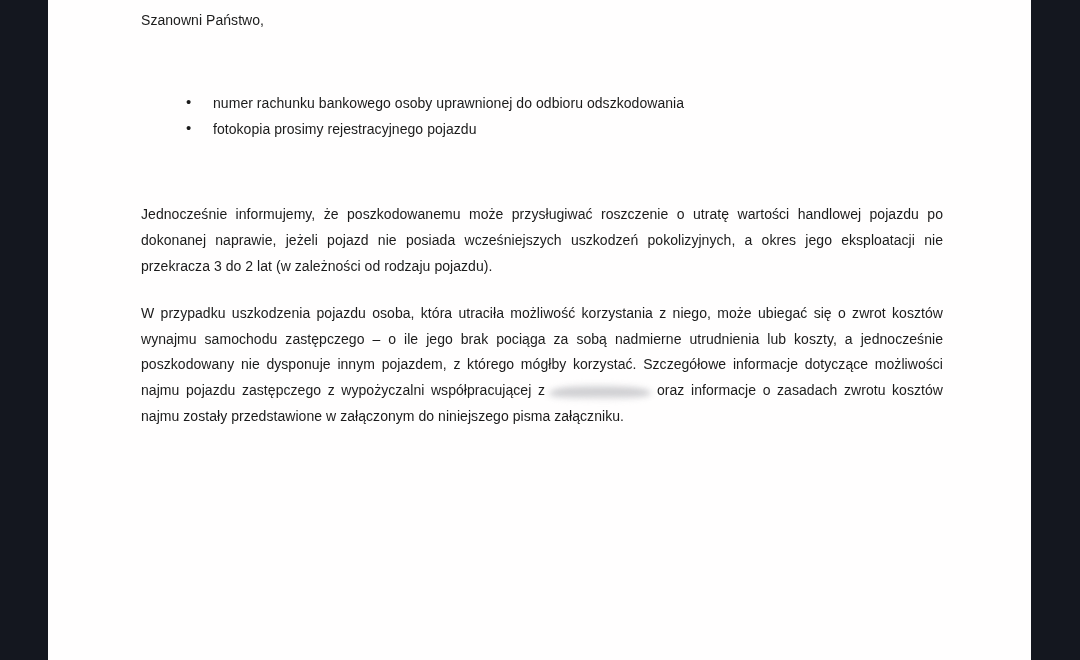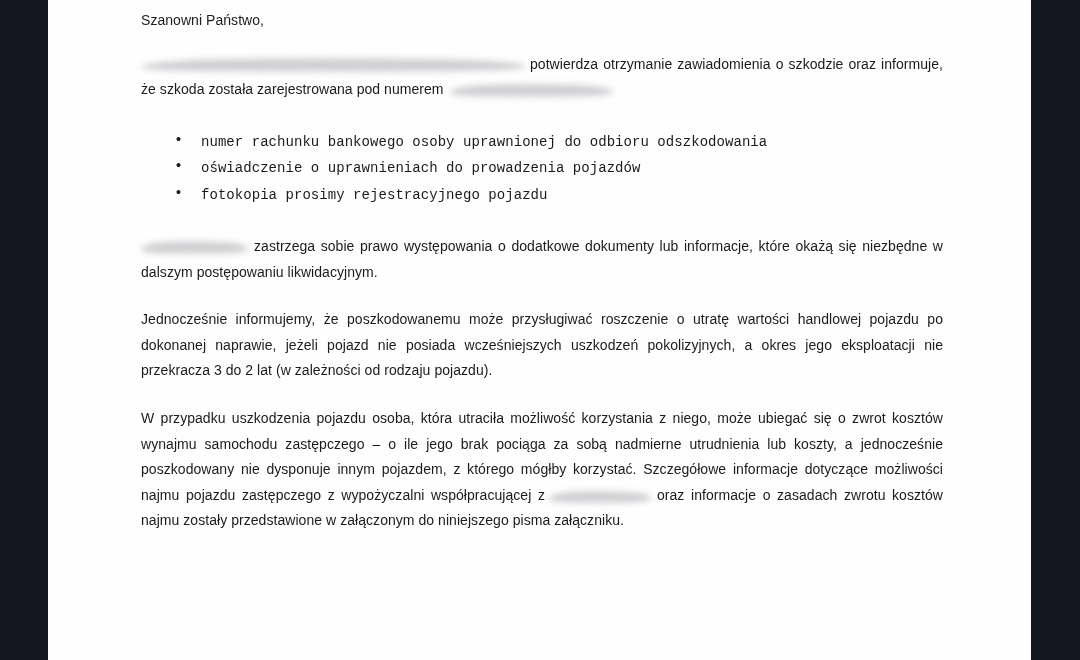--- a/index.html
+++ b/index.html
@@ -59,24 +59,23 @@
     hyphens: none;
   }
   p.para.last-left { text-align: left; }
 
   .gap-greeting  { height: 8px; }
   .spacer-18     { height: 18px; }
   .spacer-22     { height: 22px; }
 
   
   ul.doc-list {
-    margin: 4px;
+    margin: 16px;
     padding: 0;
     list-style: none;
-    font-family: Liberation Mono, monospace;
   }
   ul.doc-list li {
     position: relative;
     padding-left: 56px;
     line-height: 26.4px;
     text-align: left;
   }
   ul.doc-list li::before {
     content: "\2022";
     position: absolute;
@@ -134,34 +133,31 @@
 
   <div class="page">
     <div class="doc-body">
 
       <div class="gap-greeting"></div>
 
       <p class="para last-left">Szanowni Państwo,</p>
 
       <div class="spacer-18"></div>
 
-      <p class="para line-host"><span class="redact r-inline-name"></span><span>potwierdza otrzymanie zawiadomienia o szkodzie oraz informuje, że szkoda została zarejestrowana pod numerem</span><span class="redact r-number"></span></p>
 
       <div class="spacer-22"></div>
 
 
       <ul class="doc-list">
         <li>numer rachunku bankowego osoby uprawnionej do odbioru odszkodowania</li>
-        <li>oświadczenie o uprawnieniach do prowadzenia pojazdów</li>
         <li>fotokopia prosimy rejestracyjnego pojazdu</li>
       </ul>
 
       <div class="spacer-22"></div>
 
-      <p class="para"><span class="redact r-company"></span><span>zastrzega sobie prawo występowania o dodatkowe dokumenty lub informacje, które okażą się niezbędne w dalszym postępowaniu likwidacyjnym.</span></p>
 
       <div class="spacer-22"></div>
 
       <p class="para">Jednocześnie informujemy, że poszkodowanemu może przysługiwać roszczenie o utratę wartości handlowej pojazdu po dokonanej naprawie, jeżeli pojazd nie posiada wcześniejszych uszkodzeń pokolizyjnych, a okres jego eksploatacji nie przekracza 3 do 2 lat (w zależności od rodzaju pojazdu).</p>
 
       <div class="spacer-22"></div>
 
       <p class="para"><span>W przypadku uszkodzenia pojazdu osoba, która utraciła możliwość korzystania z niego, może ubiegać się o zwrot kosztów wynajmu samochodu zastępczego – o ile jego brak pociąga za sobą nadmierne utrudnienia lub koszty, a jednocześnie poszkodowany nie dysponuje innym pojazdem, z którego mógłby korzystać. Szczegółowe informacje dotyczące możliwości najmu pojazdu zastępczego z wypożyczalni współpracującej z</span><span class="redact r-rental"></span><span>oraz informacje o zasadach zwrotu kosztów najmu zostały przedstawione w załączonym do niniejszego pisma załączniku.</span></p>
 
     </div>

